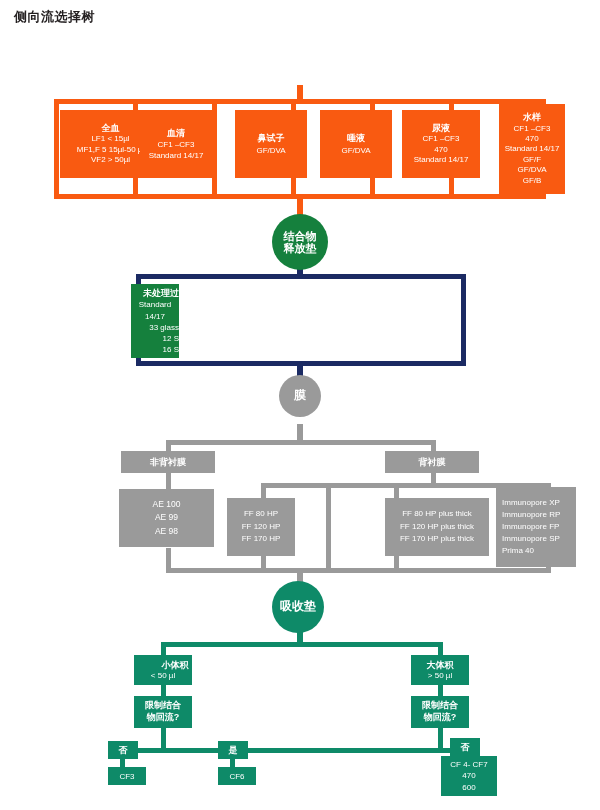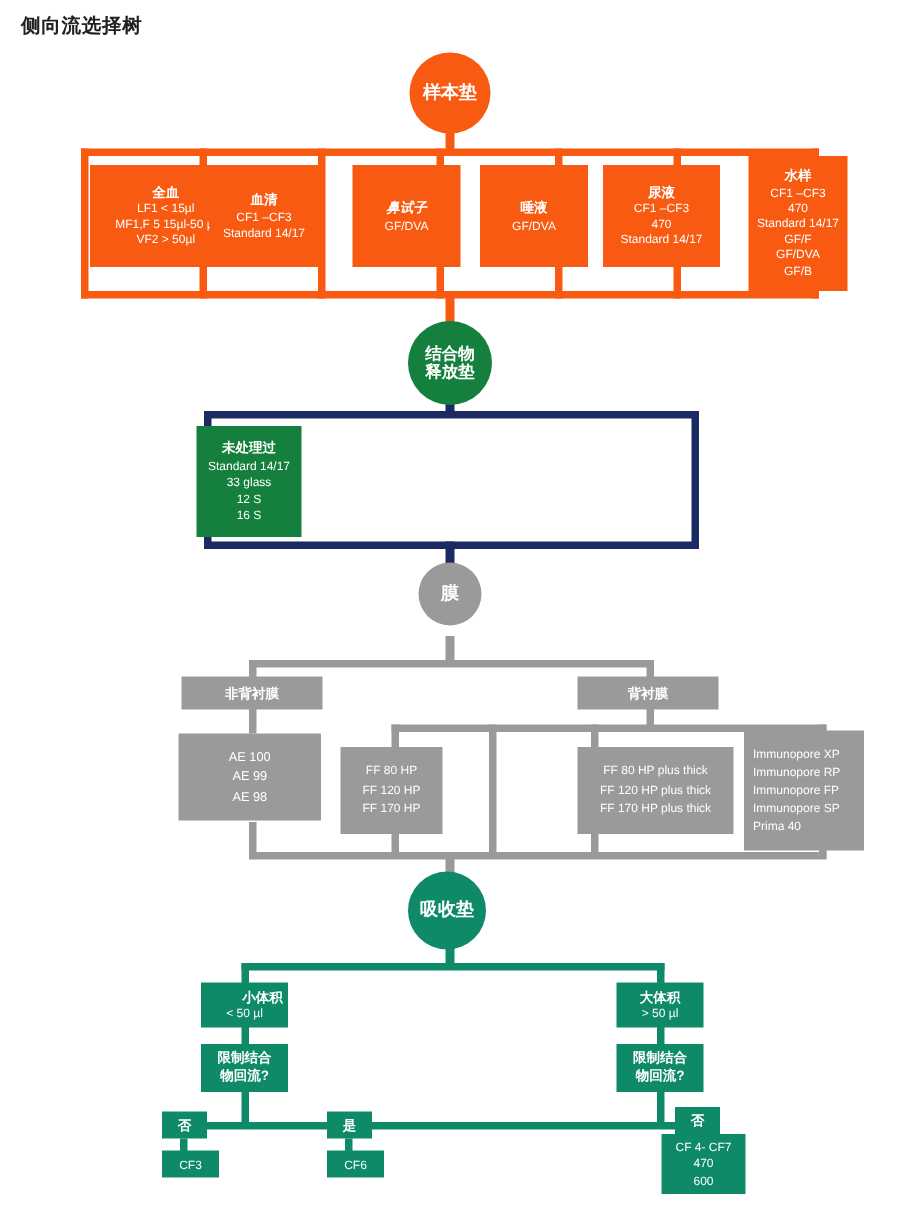--- a/index.html
+++ b/index.html
@@ -55,39 +55,36 @@
   <div class="line l-orange" style="left:541px;top:99px;width:5px;height:100px;"></div>
 
   <div class="line l-orange" style="left:133px;top:99px;width:5px;height:100px;"></div>
   <div class="line l-orange" style="left:212px;top:99px;width:5px;height:100px;"></div>
   <div class="line l-orange" style="left:291px;top:99px;width:5px;height:100px;"></div>
   <div class="line l-orange" style="left:370px;top:99px;width:5px;height:100px;"></div>
   <div class="line l-orange" style="left:449px;top:99px;width:5px;height:100px;"></div>
 
   <div class="line l-orange" style="left:297px;top:194px;width:6px;height:22px;"></div>
 
-  <div class="node circle c-orange" style="left:273px;top:35px;width:54px;height:54px;font-size:12px;">
-    <span>样本垫</span>
-  </div>
 
   <div class="node c-orange" style="left:28px;top:110px;width:101px;height:68px;font-size:8px;line-height:1.35;margin-left:32px;">
     <div class="hdr" style="font-size:9px;">全血</div>
     <div class="sub">LF1   &lt; 15µl</div>
     <div class="sub">MF1,F 5 15µl-50 µl</div>
     <div class="sub">VF2 &gt;  50µl</div>
   </div>
 
   <div class="node c-orange" style="left:140px;top:110px;width:72px;height:68px;font-size:8px;line-height:1.4;">
     <div class="hdr" style="font-size:9px;">血清</div>
     <div class="sub">CF1 –CF3</div>
     <div class="sub">Standard 14/17</div>
   </div>
 
   <div class="node c-orange" style="left:235px;top:110px;width:72px;height:68px;font-size:8px;line-height:1.4;">
-    <div class="hdr" style="font-size:9px;font-style:italic;">鼻试子</div>
+    <div class="hdr" style="font-size:9px;">鼻试子</div>
     <div class="sub">GF/DVA</div>
   </div>
 
   <div class="node c-orange" style="left:320px;top:110px;width:72px;height:68px;font-size:8px;line-height:1.4;">
     <div class="hdr" style="font-size:9px;">唾液</div>
     <div class="sub">GF/DVA</div>
   </div>
 
   <div class="node c-orange" style="left:402px;top:110px;width:78px;height:68px;font-size:8px;line-height:1.35;">
     <div class="hdr" style="font-size:9px;">尿液</div>
@@ -111,21 +108,21 @@
   <div class="line l-navy" style="left:136px;top:274px;width:5px;height:92px;"></div>
   <div class="line l-navy" style="left:461px;top:274px;width:5px;height:92px;"></div>
   <div class="line l-navy" style="left:136px;top:361px;width:330px;height:5px;"></div>
   <div class="line l-navy" style="left:297px;top:361px;width:6px;height:22px;"></div>
 
   <div class="node circle c-navy" style="left:272px;top:214px;width:56px;height:56px;font-size:11px;">
     <span>结合物</span>
     <span>释放垫</span>
   </div>
 
-  <div class="node c-navy" style="left:131px;top:284px;width:70px;height:74px;font-size:8px;line-height:1.4;">
+  <div class="node c-navy" style="left:131px;top:284px;width:48px;height:74px;font-size:8px;line-height:1.4;align-items:flex-end;">
     <div class="hdr" style="font-size:9px;">未处理过</div>
     <div class="sub">Standard 14/17</div>
     <div class="sub">33 glass</div>
     <div class="sub">12 S</div>
     <div class="sub">16 S</div>
   </div>
 
 
   <div class="line l-gray" style="left:297px;top:424px;width:6px;height:18px;"></div>
   <div class="line l-gray" style="left:166px;top:440px;width:270px;height:5px;"></div>

